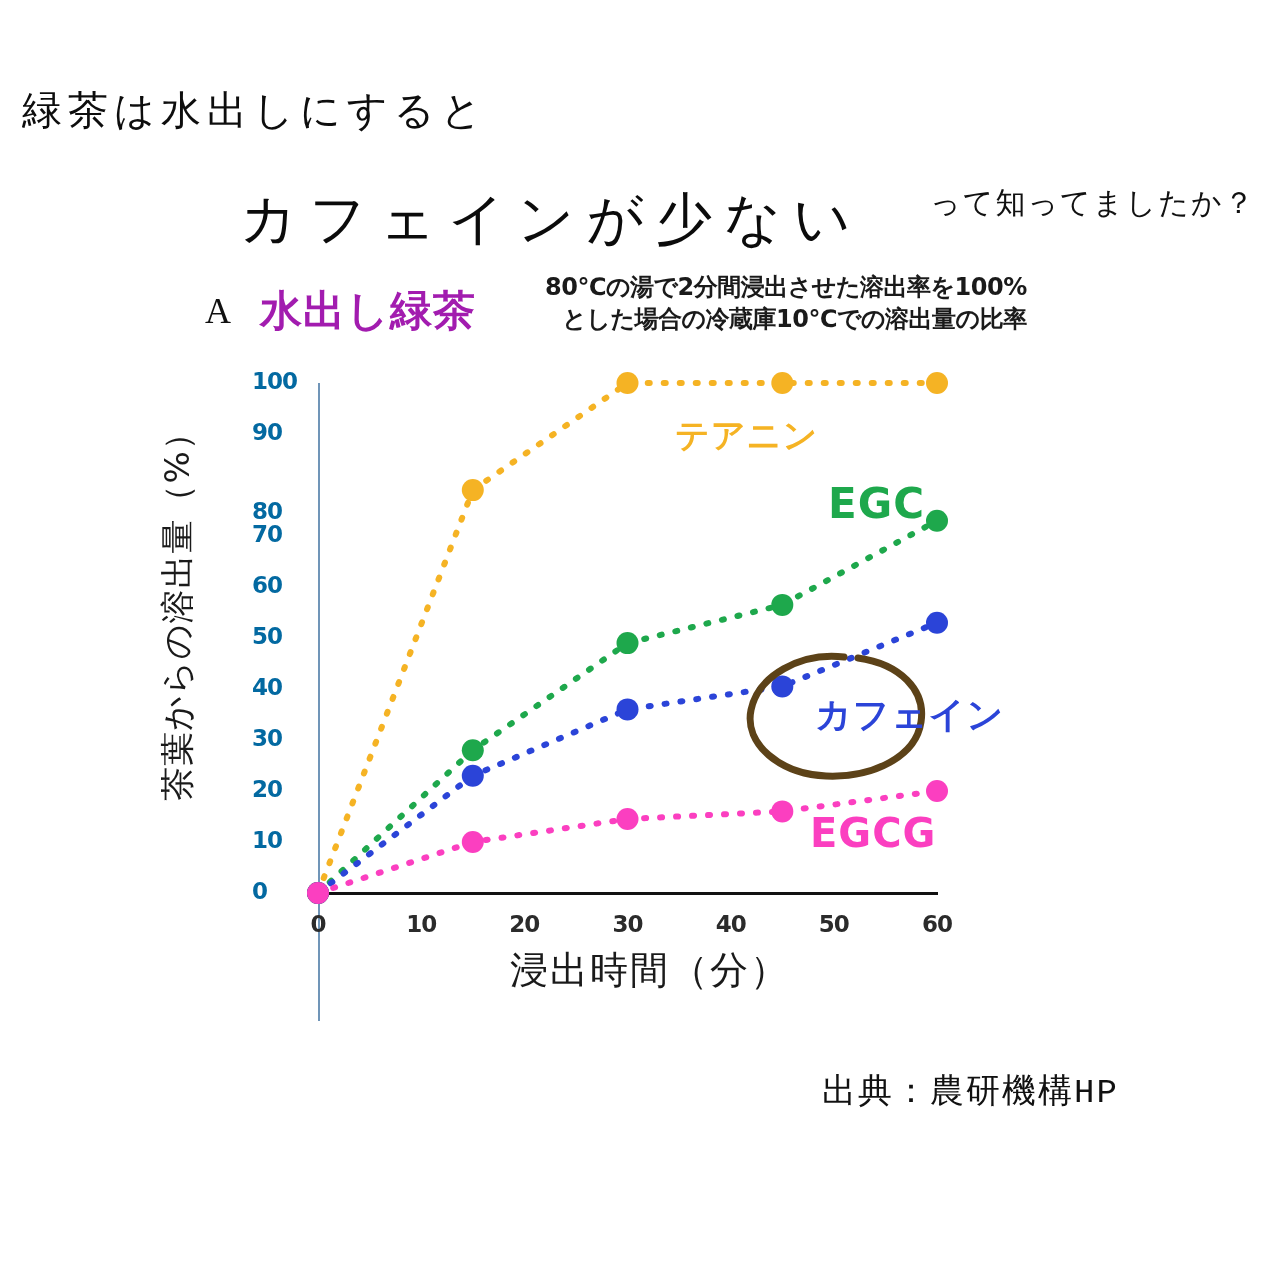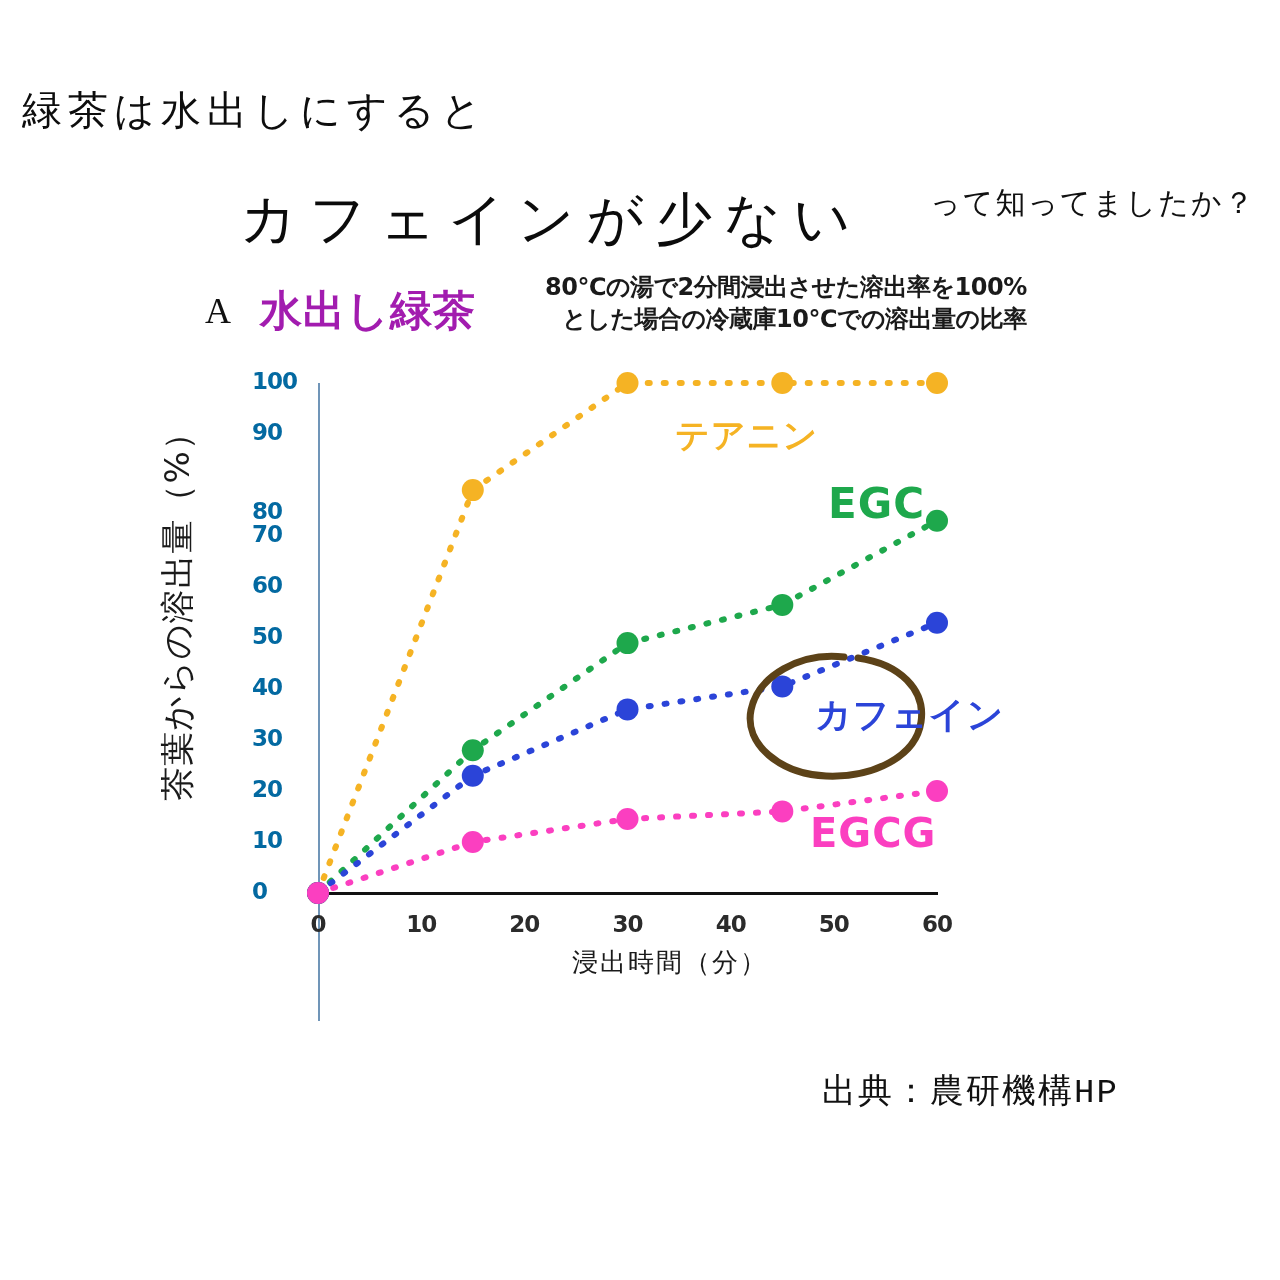--- a/index.html
+++ b/index.html
@@ -79,22 +79,22 @@
 
   .y-axis-title{
     position:absolute;left:-22px;top:330px;width:400px;
     text-align:center;
     font-size:34px;color:#1a1a1a;
     font-family:"DejaVu Sans",sans-serif;
     transform:rotate(-90deg);
     white-space:nowrap;letter-spacing:1px;
   }
   .x-axis-title{
-    position:absolute;left:460px;top:690px;width:420px;
-    text-align:center;font-size:26px;color:#1a1a1a;
+    position:absolute;left:440px;top:690px;width:420px;
+    text-align:center;font-size:38px;color:#1a1a1a;
     font-family:"DejaVu Sans",sans-serif;letter-spacing:2px;
     white-space:nowrap;
   }
 
   svg.series-layer{position:absolute;left:0;top:0;width:1280px;height:700px;overflow:visible;}
 
   .series-label{
     position:absolute;white-space:nowrap;font-weight:700;
     font-family:"DejaVu Sans",sans-serif;
   }

